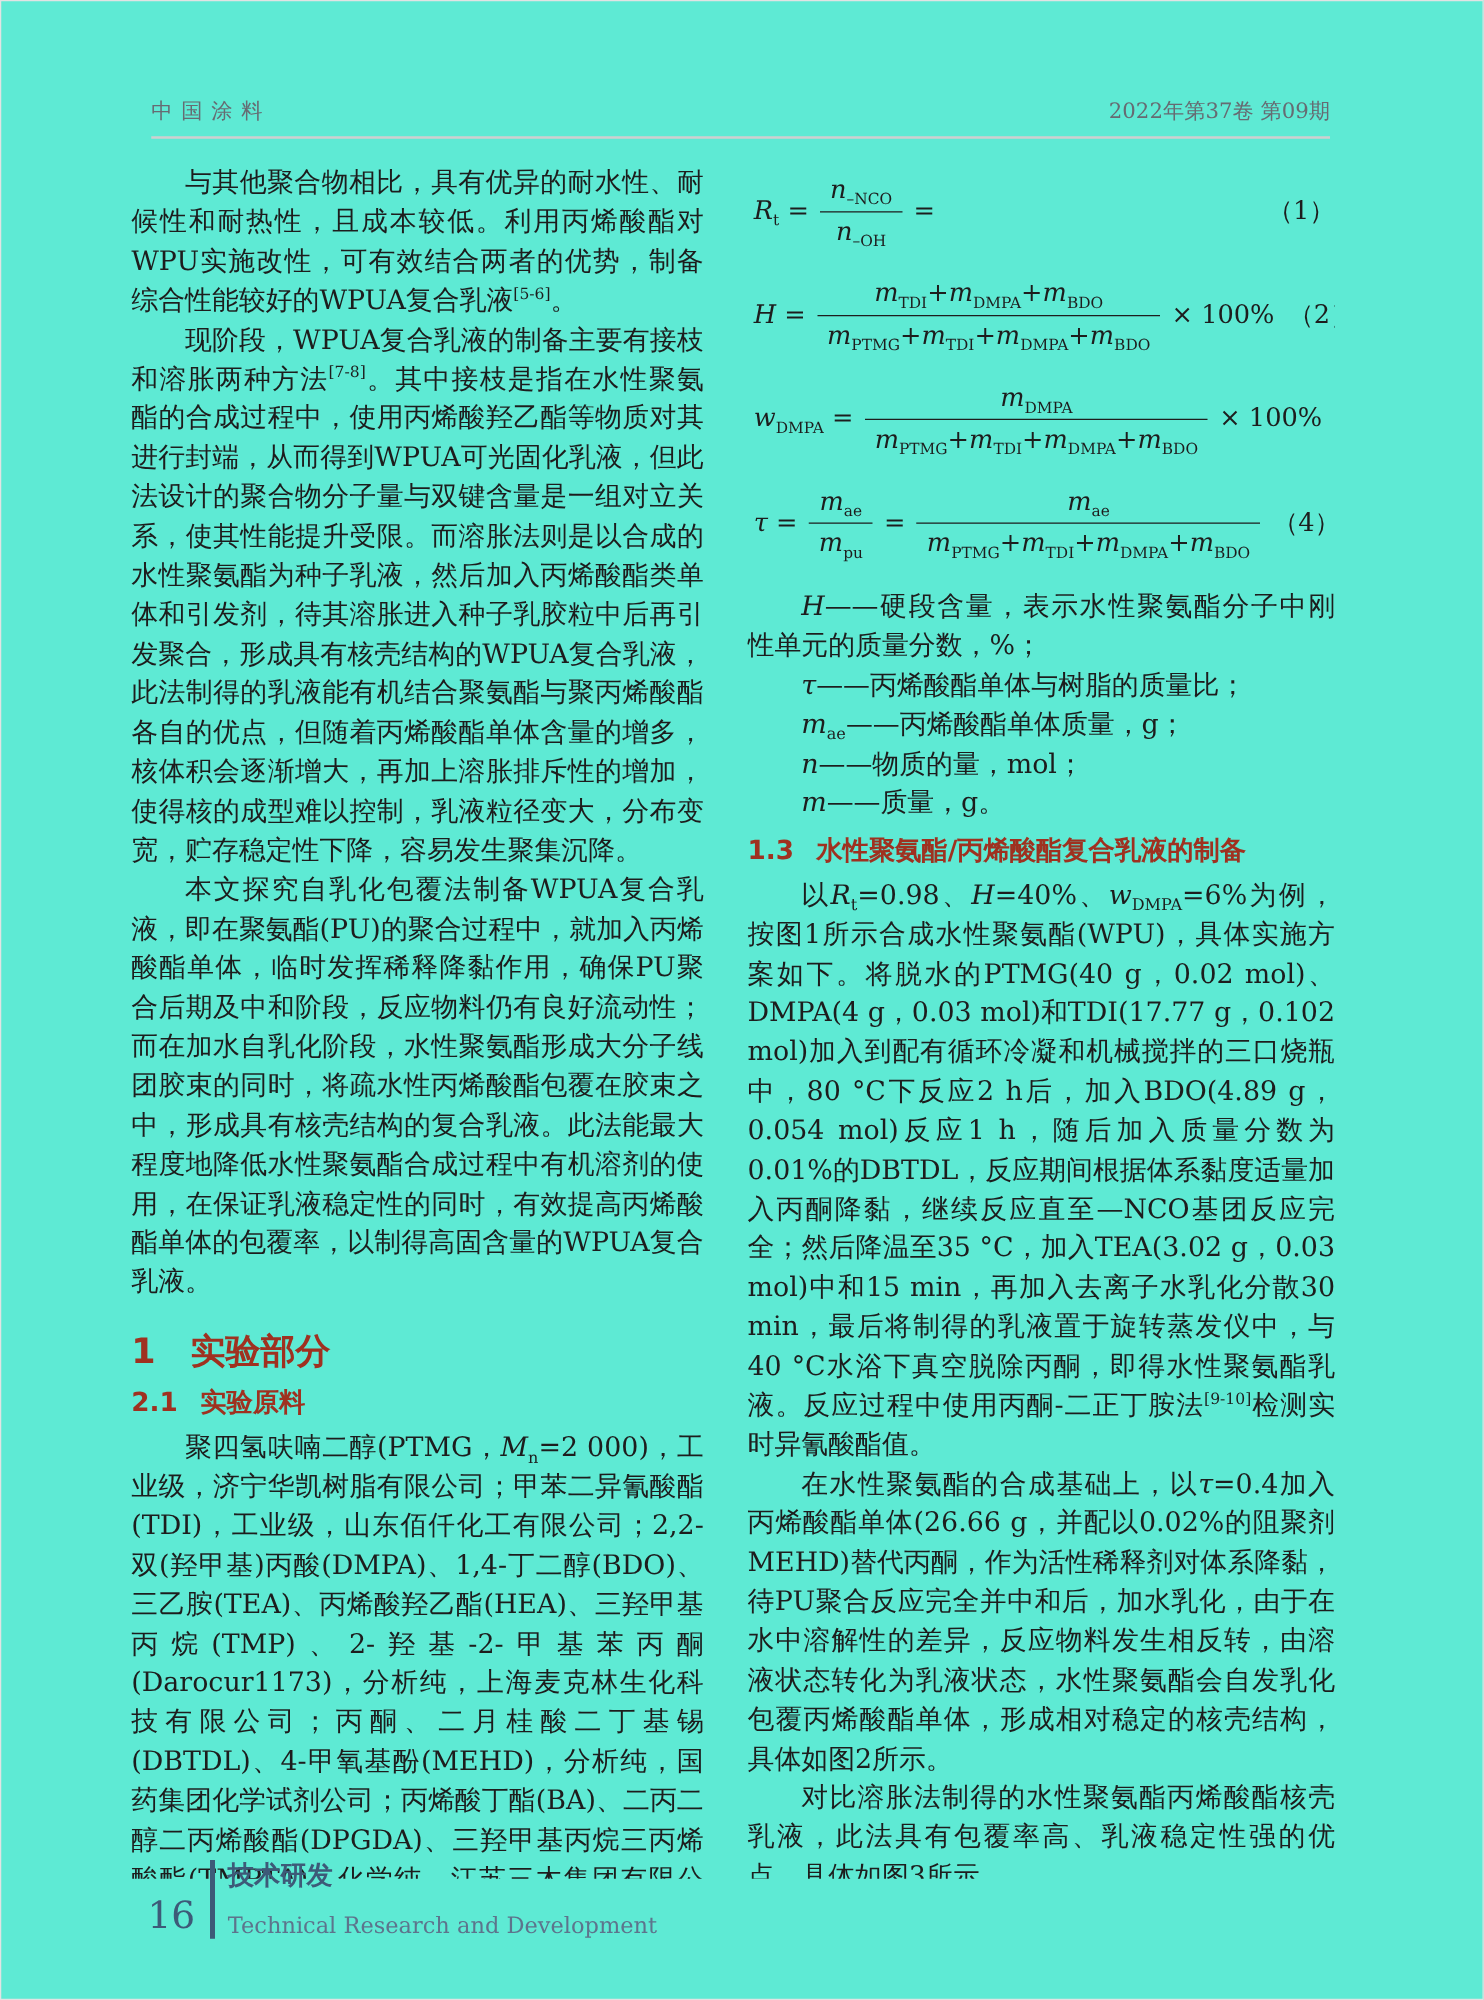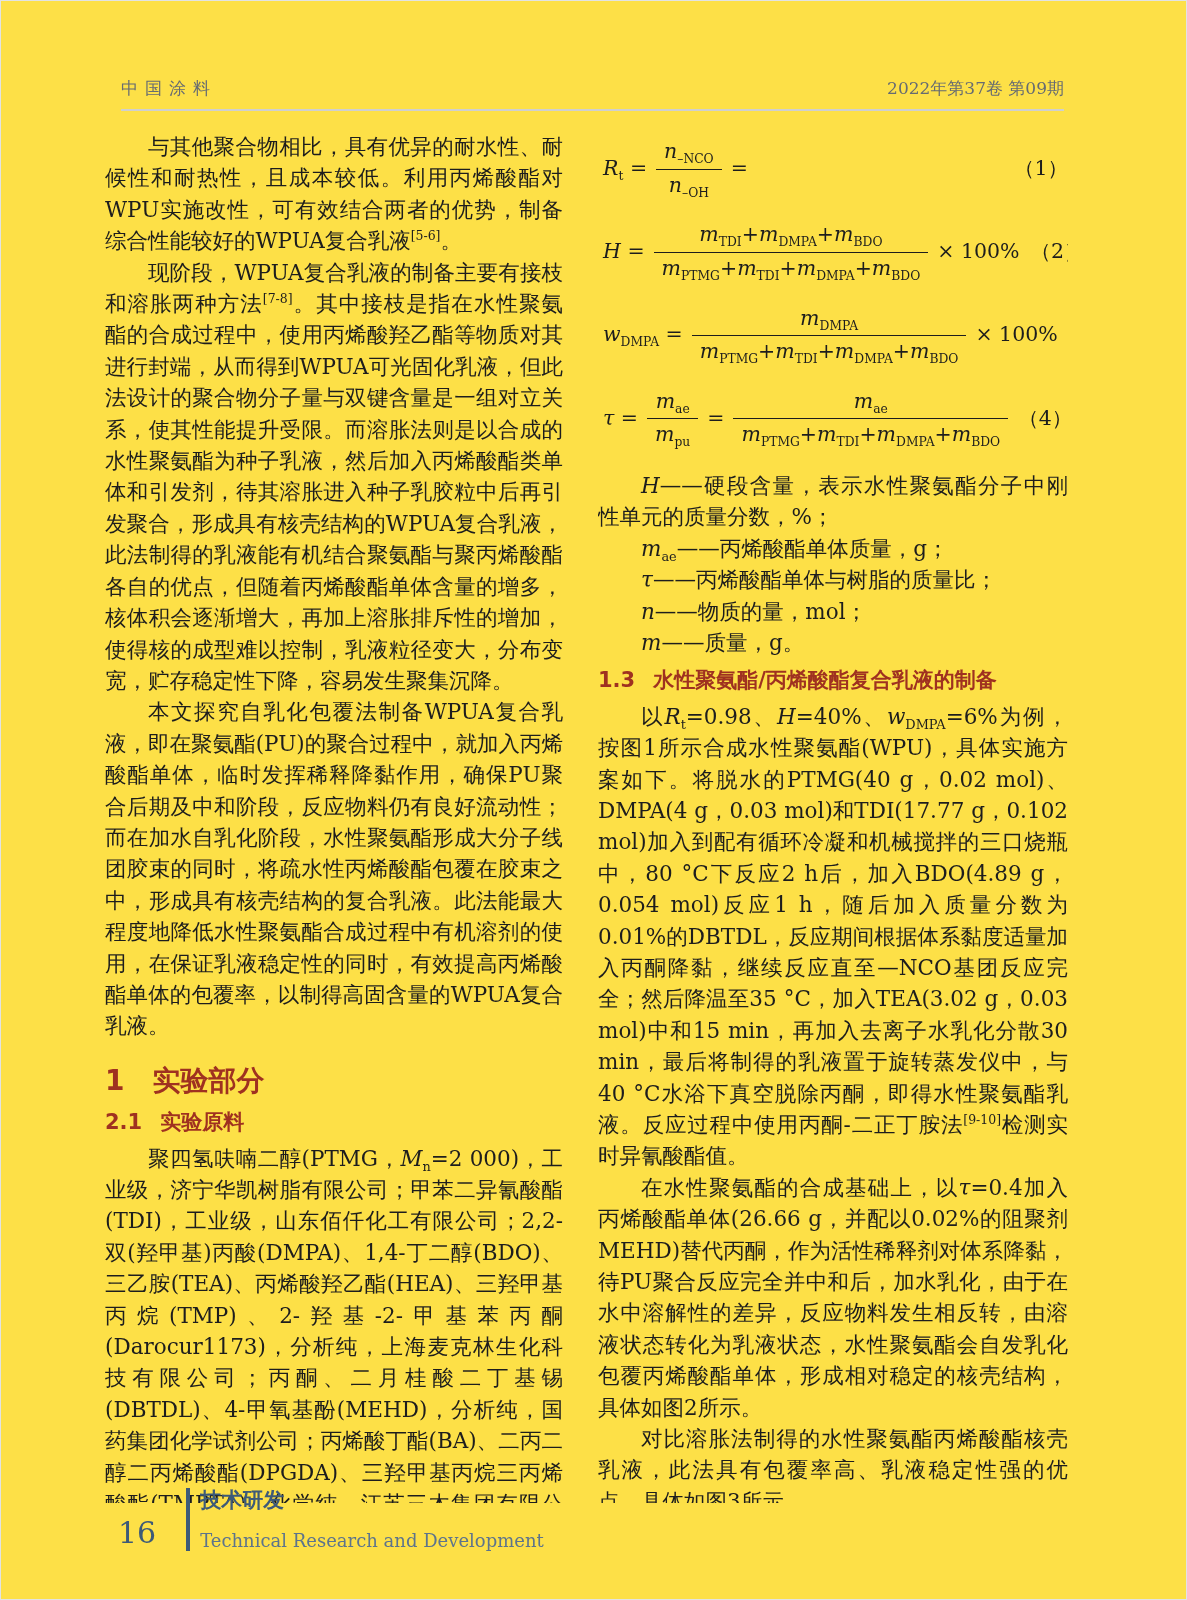--- a/index.html
+++ b/index.html
@@ -6,21 +6,21 @@
     --red:#9f3120;
     --blue:#3d5a78;
     --ink:#1d1d1d;
     --gray:#666b72;
   }
   html,body{margin:0;padding:0;background:#e9eaea;}
   .page{
     position:relative;
     width:1187px;height:1600px;
     margin:0 auto;
-    background:#fde047;
+    background:#5eead4;
     border:1px solid #e2e3e3;
     box-sizing:border-box;
     font-family:"DejaVu Serif","Liberation Serif",serif;
     color:var(--ink);
     overflow:hidden;
   }
   
   .hdr{
     position:absolute;top:76px;left:120px;right:122px;
     display:flex;justify-content:space-between;align-items:flex-end;
@@ -57,21 +57,21 @@
   .frac .den{display:block;padding:3px 8px 2px;border-top:1.6px solid var(--ink);}
   .eq-num{margin-left:auto;padding-left:6px;white-space:nowrap;}
   .defs{margin-top:4px;}
   
   .ftr{
     position:absolute;left:117px;bottom:48px;
     display:flex;align-items:stretch;color:var(--blue);
   }
   .ftr .page-num{
     font-size:30px;align-self:flex-end;line-height:1;
-    padding-right:30px;padding-bottom:3px;
+    padding-right:12px;padding-bottom:3px;
   }
   .ftr .bar{width:4px;background:var(--blue);}
   .ftr .labels{padding-left:10px;display:flex;flex-direction:column;justify-content:flex-end;}
   .ftr .f-cn{font-family:"DejaVu Sans","Liberation Sans",sans-serif;font-size:21px;font-weight:bold;line-height:1.15;}
   .ftr .f-en{font-size:18px;color:#5d748c;margin-top:18px;}
 </style>
 </head>
 <body>
 
 <div class="page">
@@ -132,22 +132,22 @@
           <span class="frac">
             <span class="num"><i>m</i><sub>ae</sub></span>
             <span class="den"><i>m</i><sub>PTMG</sub>+<i>m</i><sub>TDI</sub>+<i>m</i><sub>DMPA</sub>+<i>m</i><sub>BDO</sub></span>
           </span>
           <span class="eq-num">（4）</span>
         </div>
       </div>
 
     <div class="defs">
       <p class="body"><i>H</i>——硬段含量，表示水性聚氨酯分子中刚性单元的质量分数，%；</p>
+      <p class="body"><i>τ</i>——丙烯酸酯单体与树脂的质量比；</p>
       <p class="body"><i>m</i><sub>ae</sub>——丙烯酸酯单体质量，g；</p>
-      <p class="body"><i>τ</i>——丙烯酸酯单体与树脂的质量比；</p>
       <p class="body"><i>n</i>——物质的量，mol；</p>
       <p class="body"><i>m</i>——质量，g。</p>
     </div>
 
     <h2 class="subsec"><span class="sec-num">1.3</span><span>水性聚氨酯/丙烯酸酯复合乳液的制备</span></h2>
     <p class="body">以<i>R</i><sub>t</sub>=0.98、<i>H</i>=40%、<i>w</i><sub>DMPA</sub>=6%为例，按图1所示合成水性聚氨酯(WPU)，具体实施方案如下。将脱水的PTMG(40 g，0.02 mol)、DMPA(4 g，0.03 mol)和TDI(17.77 g，0.102 mol)加入到配有循环冷凝和机械搅拌的三口烧瓶中，80 °C下反应2 h后，加入BDO(4.89 g，0.054 mol)反应1 h，随后加入质量分数为0.01%的DBTDL，反应期间根据体系黏度适量加入丙酮降黏，继续反应直至—NCO基团反应完全；然后降温至35 °C，加入TEA(3.02 g，0.03 mol)中和15 min，再加入去离子水乳化分散30 min，最后将制得的乳液置于旋转蒸发仪中，与40 °C水浴下真空脱除丙酮，即得水性聚氨酯乳液。反应过程中使用丙酮-二正丁胺法<sup>[9-10]</sup>检测实时异氰酸酯值。</p>
     <p class="body">在水性聚氨酯的合成基础上，以<i>τ</i>=0.4加入丙烯酸酯单体(26.66 g，并配以0.02%的阻聚剂MEHD)替代丙酮，作为活性稀释剂对体系降黏，待PU聚合反应完全并中和后，加水乳化，由于在水中溶解性的差异，反应物料发生相反转，由溶液状态转化为乳液状态，水性聚氨酯会自发乳化包覆丙烯酸酯单体，形成相对稳定的核壳结构，具体如图2所示。</p>
     <p class="body">对比溶胀法制得的水性聚氨酯丙烯酸酯核壳乳液，此法具有包覆率高、乳液稳定性强的优点，具体如图3所示。</p>
 
   </div>

